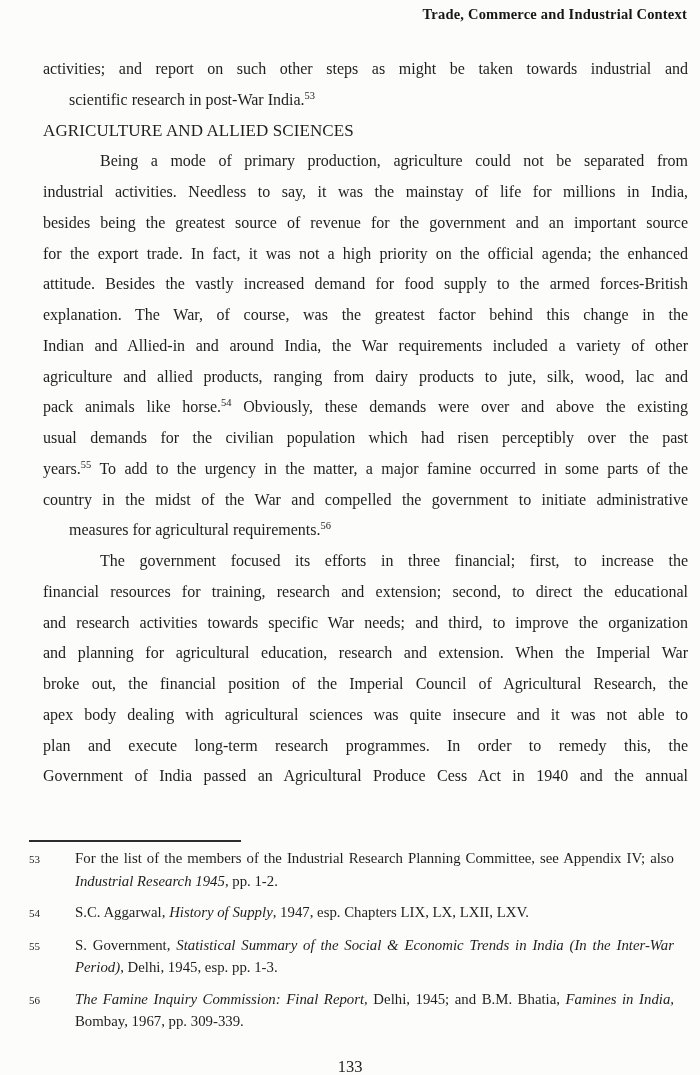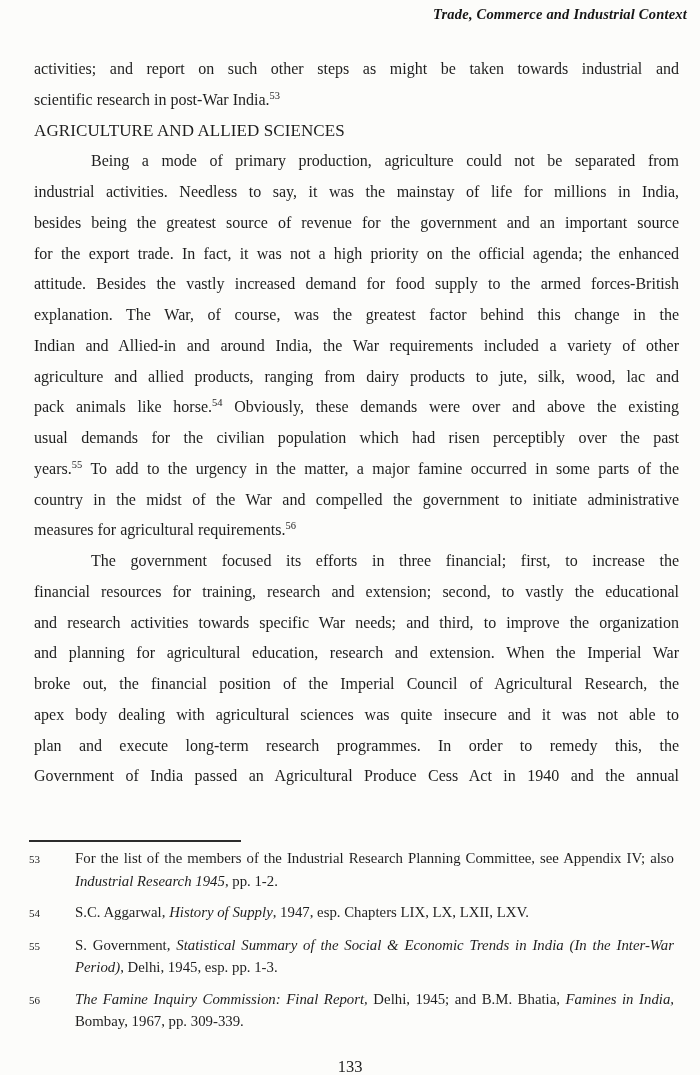--- a/index.html
+++ b/index.html
@@ -13,41 +13,40 @@
     height: 1075px;
     background: #fcfcfa;
     overflow: hidden;
     font-family: "Liberation Serif", "DejaVu Serif", serif;
     color: #1e1e1e;
   }
   .running-header {
     position: absolute;
     top: 6px;
     right: 13px;
-    font-style: italic;
     font-weight: 700;
     font-size: 14.5px;
     letter-spacing: 0.2px;
     color: #161616;
   }
   .body-text {
     position: absolute;
     top: 54px;
-    left: 34px;
+    left: 43px;
     width: 645px;
     font-size: 16px;
     line-height: 30.75px;
   }
   .para { margin: 0; }
   .line {
     text-align: justify;
     text-align-last: justify;
     white-space: normal;
   }
-  .line.para-end { text-align-last: left; }
+  .line.para-end { text-align-last: left; margin-left: 26px; }
   .line.indent { text-indent: 57px; }
   .heading {
     font-weight: 400;
     font-size: 17px;
     line-height: 30.75px;
     text-align: left;
     letter-spacing: 0.1px;
   }
   sup.marker {
     font-size: 10.5px;
@@ -118,21 +117,21 @@
         <div class="line"><span class="">Indian and Allied-in and around India, the War requirements included a variety of other</span></div>
         <div class="line"><span class="">agriculture and allied products, ranging from dairy products to jute, silk, wood, lac and</span></div>
         <div class="line"><span class="">pack animals like horse.</span><sup class="marker">54</sup><span class=""> Obviously, these demands were over and above the existing</span></div>
         <div class="line"><span class="">usual demands for the civilian population which had risen perceptibly over the past</span></div>
         <div class="line"><span class="">years.</span><sup class="marker">55</sup><span class=""> To add to the urgency in the matter, a major famine occurred in some parts of the</span></div>
         <div class="line"><span class="">country in the midst of the War and compelled the government to initiate administrative</span></div>
         <div class="line para-end"><span class="">measures for agricultural requirements.</span><sup class="marker">56</sup></div>
       </div>
       <div class="para">
         <div class="line indent"><span class="">The government focused its efforts in three financial; first, to increase the</span></div>
-        <div class="line"><span class="">financial resources for training, research and extension; second, to vastly the educational</span></div>
+        <div class="line"><span class="">financial resources for training, research and extension; second, to direct the educational</span></div>
         <div class="line"><span class="">and research activities towards specific War needs; and third, to improve the organization</span></div>
         <div class="line"><span class="">and planning for agricultural education, research and extension. When the Imperial War</span></div>
         <div class="line"><span class="">broke out, the financial position of the Imperial Council of Agricultural Research, the</span></div>
         <div class="line"><span class="">apex body dealing with agricultural sciences was quite insecure and it was not able to</span></div>
         <div class="line"><span class="">plan and execute long-term research programmes. In order to remedy this, the</span></div>
         <div class="line"><span class="">Government of India passed an Agricultural Produce Cess Act in 1940 and the annual</span></div>
       </div>
     </div>
 
   <div class="footnote-sep"></div>

